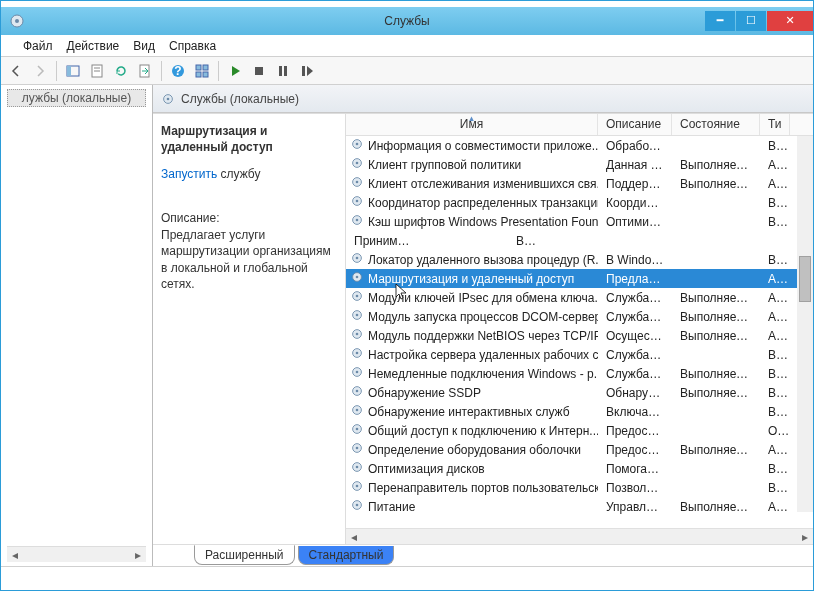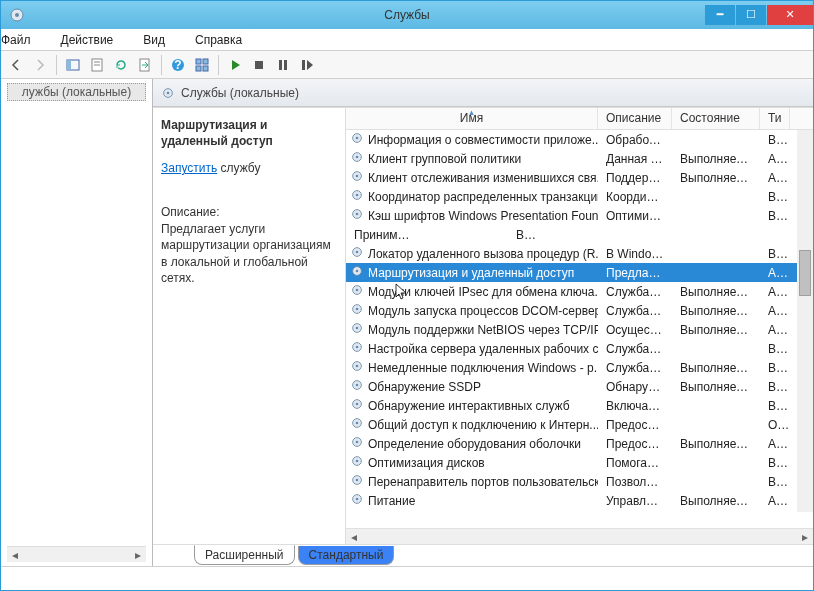--- a/index.html
+++ b/index.html
@@ -1,44 +1,44 @@
 <!DOCTYPE html>
 <html><head>
 <meta charset="utf-8">
 <style>
 * { margin:0; padding:0; box-sizing:border-box; font-family:"Segoe UI",Tahoma,sans-serif; font-size:12px; }
 body { background:#fff; width:814px; height:591px; overflow:hidden; }
 .window { width:814px; height:591px; border:1px solid #2b9cd8; display:flex; flex-direction:column; background:#fff; }
-.titlebar { height:28px; background:linear-gradient(#7ecdf0,#5cb9e3); display:flex; align-items:center; position:relative; }
+.titlebar { height:28px; background:linear-gradient(#7ecdf0,#5cb9e3); display:flex; align-items:center; position:relative;margin-top:6px; }
 .title-icon { width:16px; height:16px; margin-left:8px; }
 .title-text { position:absolute; left:50%; transform:translateX(-50%); color:#333; font-size:12px; }
 .win-btns { margin-left:auto; display:flex; }
 .win-btn { width:30px; height:20px; margin-top:-1px; display:flex; align-items:center; justify-content:center; font-size:11px; color:#fff; }
 .win-btn.min,.win-btn.max{ background:#2b9cd8; margin-right:1px;}
 .win-btn.close{ background:#e04040; width:46px;}
-.menubar { height:22px; background:#fff; border-bottom:1px solid #d0d0d0; display:flex; align-items:center; padding-left:0; gap:30px; color:#222;}
+.menubar { height:22px; background:#fff; border-bottom:1px solid #d0d0d0; display:flex; align-items:center; padding-left:22px; gap:14px; color:#222;}
 .menubar span{ cursor:default; }
 .toolbar { height:28px; background:#f7f7f7; border-bottom:1px solid #d0d0d0; display:flex; align-items:center; padding-left:4px; gap:2px;}
 .tbtn{width:22px;height:22px;display:flex;align-items:center;justify-content:center;border:1px solid transparent;}
 .tbtn svg{width:16px;height:16px;}
 .tsep{width:1px;height:20px;background:#ccc;margin:0 3px;}
 .body{flex:1;display:flex;min-height:0;background:#fff;}
 .left-pane{width:152px;border-right:1px solid #bbb;background:#fff;padding:4px 6px;display:flex;flex-direction:column;text-align:center;}
 .left-pane .tree-item{color:#555;background:#e8e8e8;padding:1px 4px;border:1px dotted #999;display:inline-block;}
 .left-scroll{margin-top:auto;height:16px;display:flex;align-items:center;background:#f0f0f0;border-top:1px solid #ddd;}
 .left-scroll .sc-btn{width:16px;height:16px;display:flex;align-items:center;justify-content:center;color:#666;}
 .left-scroll .sc-track{flex:1;}
 .right-pane{flex:1;display:flex;flex-direction:column;min-width:0;}
 .pane-header{height:28px;background:linear-gradient(#f2f4f7,#e4e9ef);border-bottom:1px solid #c8c8c8;display:flex;align-items:center;padding-left:8px;gap:6px;color:#444;}
 .gear{width:14px;height:14px;}
 .content{flex:1;display:flex;min-height:0;border-top:1px solid #ddd;}
 .detail{width:192px;padding:10px 8px 8px 8px;color:#333;}
 .detail .svc-name{font-weight:bold;margin-bottom:12px;line-height:1.3;}
 .detail .action{margin-bottom:30px;}
-.detail .action a{color:#0066cc;text-decoration:underline;cursor:pointer;}
+.detail .action a{color:#0066cc;cursor:pointer;}
 .detail .action span.suffix{color:#333;}
 .detail .desc-label{margin-bottom:2px;}
 .detail .desc-text{line-height:1.35;}
 .grid{flex:1;display:flex;flex-direction:column;min-width:0;border-left:1px solid #ddd;}
 .cols{display:flex;height:22px;background:#fafafa;border-bottom:1px solid #e0e0e0;color:#333;}
 .col{padding:3px 8px;border-right:1px solid #e4e4e4;overflow:hidden;white-space:nowrap;position:relative;}
 .col.name{width:252px;text-align:center;} .col.desc{width:74px;} .col.state{width:88px;} .col.type{width:30px;}
 .sort-ind{position:absolute;top:-1px;left:50%;transform:translateX(-50%);color:#5c8ec8;font-size:9px;}
 .rows{flex:1;overflow:hidden;position:relative;}
 .row{display:flex;height:19px;align-items:center;color:#222;}

